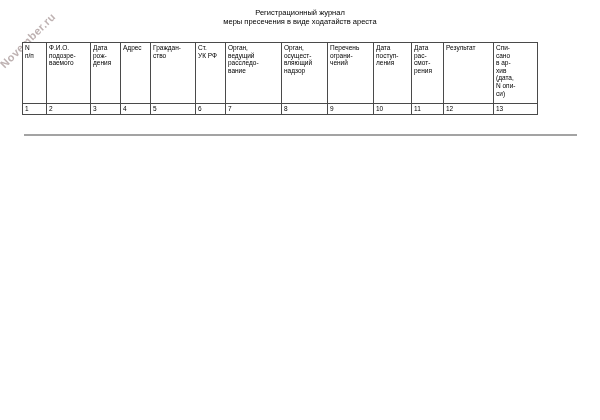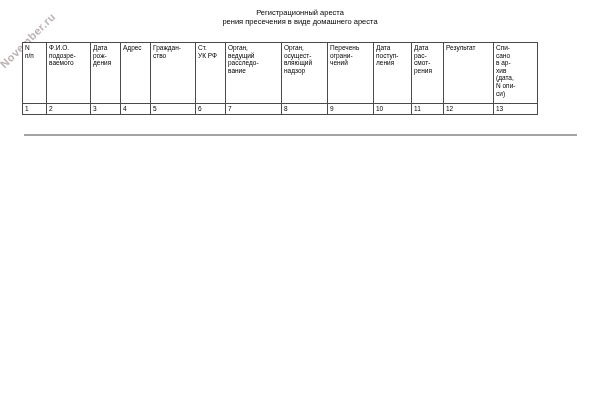--- a/index.html
+++ b/index.html
@@ -84,22 +84,22 @@
   col.c13 { width: 44px; }
 </style>
 </head>
 <body>
 
 <div class="page">
 
   <div class="watermark">November.ru</div>
 
   <div class="doc-title">
-    <div>Регистрационный ареста</div>
-    <div>рения пресечения в виде домашнего ареста</div>
+    <div>Регистрационный журнал</div>
+    <div>меры пресечения в виде ходатайств ареста</div>
   </div>
 
   <table class="reg-table">
     <colgroup>
       <col class="c1">
         <col class="c2">
         <col class="c3">
         <col class="c4">
         <col class="c5">
       <col class="c6">

